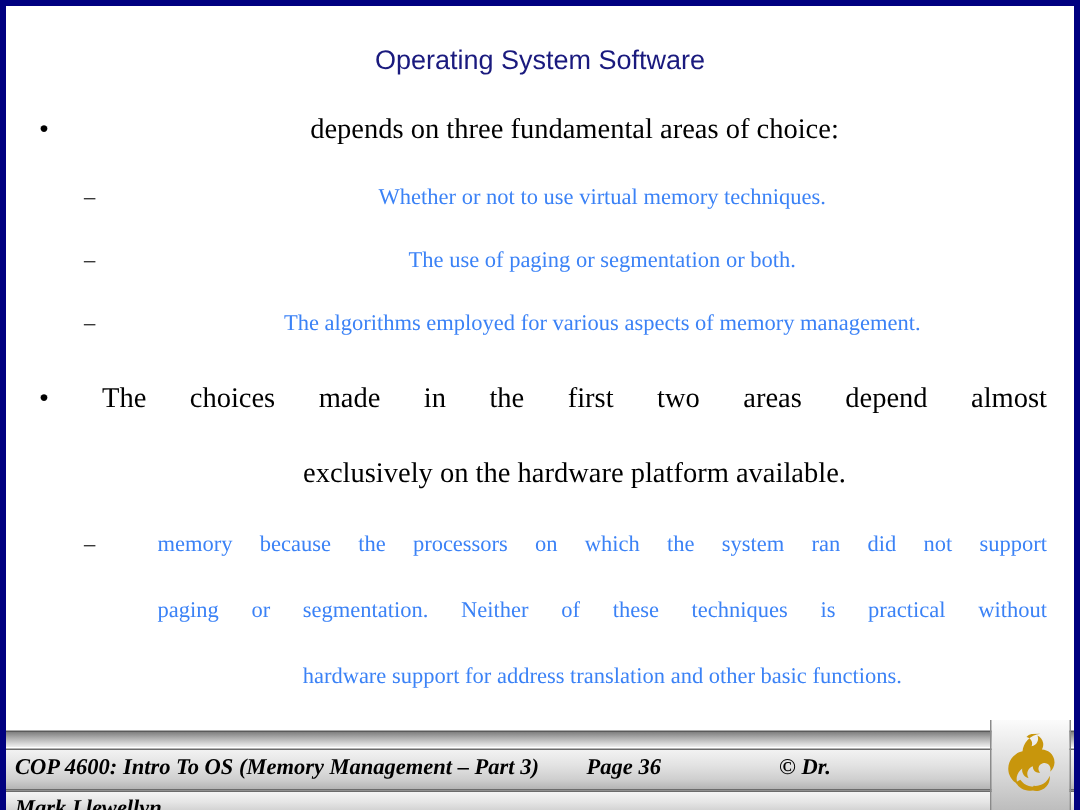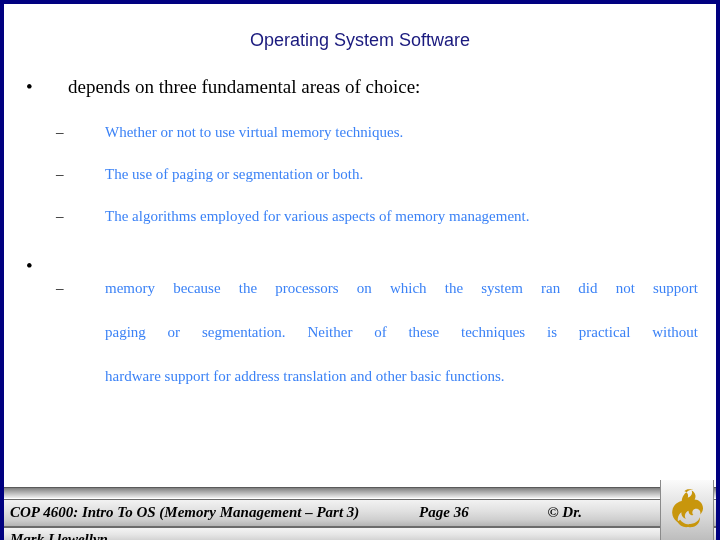--- a/index.html
+++ b/index.html
@@ -111,21 +111,21 @@
     text-justify: inter-word;
   }
   .jline::after {
     content: "";
     display: inline-block;
     width: 100%;
     height: 0;
   }
   .lline {
     display: block;
-    text-align: left;
+    text-align: center;
   }
 
   
   .bar-thin {
     position: absolute;
     left: 4px;
     top: 487px;
     width: 712px;
     height: 10px;
     background: linear-gradient(to bottom, #7f7f7f 0%, #a8a8a8 35%, #d4d4d4 75%, #efefef 100%);
@@ -157,21 +157,21 @@
     width: 650px;
     height: 20px;
     font-family: "Liberation Serif", "DejaVu Serif", serif;
     font-weight: bold;
     font-style: italic;
     font-size: 15px;
     line-height: 19px;
     color: #000000;
     white-space: nowrap;
   }
-  .footer-text .seg-course { margin-right: 56px; }
+  .footer-text .seg-course { margin-right: 28px; }
   .footer-text .seg-page { margin-right: 75px; }
   .footer-author {
     position: absolute;
     left: 10px;
     top: 530px;
     font-family: "Liberation Serif", "DejaVu Serif", serif;
     font-weight: bold;
     font-style: italic;
     font-size: 15px;
     line-height: 19px;
@@ -241,20 +241,24 @@
       <span class="marker">–</span>
       <div class="text">
         <span class="lline">The algorithms employed for various aspects of memory management.</span>
       </div>
     </div>
 
     <div style="height:22px"></div>
 
     <div class="l1">
       <span class="marker">•</span>
+      <div class="text">
+        <span class="jline">The   choices   made   in   the   first   two   areas   depend   almost</span>
+        <span class="lline">exclusively on the hardware platform available.</span>
+      </div>
     </div>
 
     <div style="height:18px"></div>
 
     <div class="l2">
       <span class="marker">–</span>
       <div class="text">
         <span class="jline">memory because the processors on which the system ran did not support</span>
         <span class="jline">paging or segmentation.  Neither of these techniques is practical without</span>
         <span class="lline">hardware support for address translation and other basic functions.</span>

